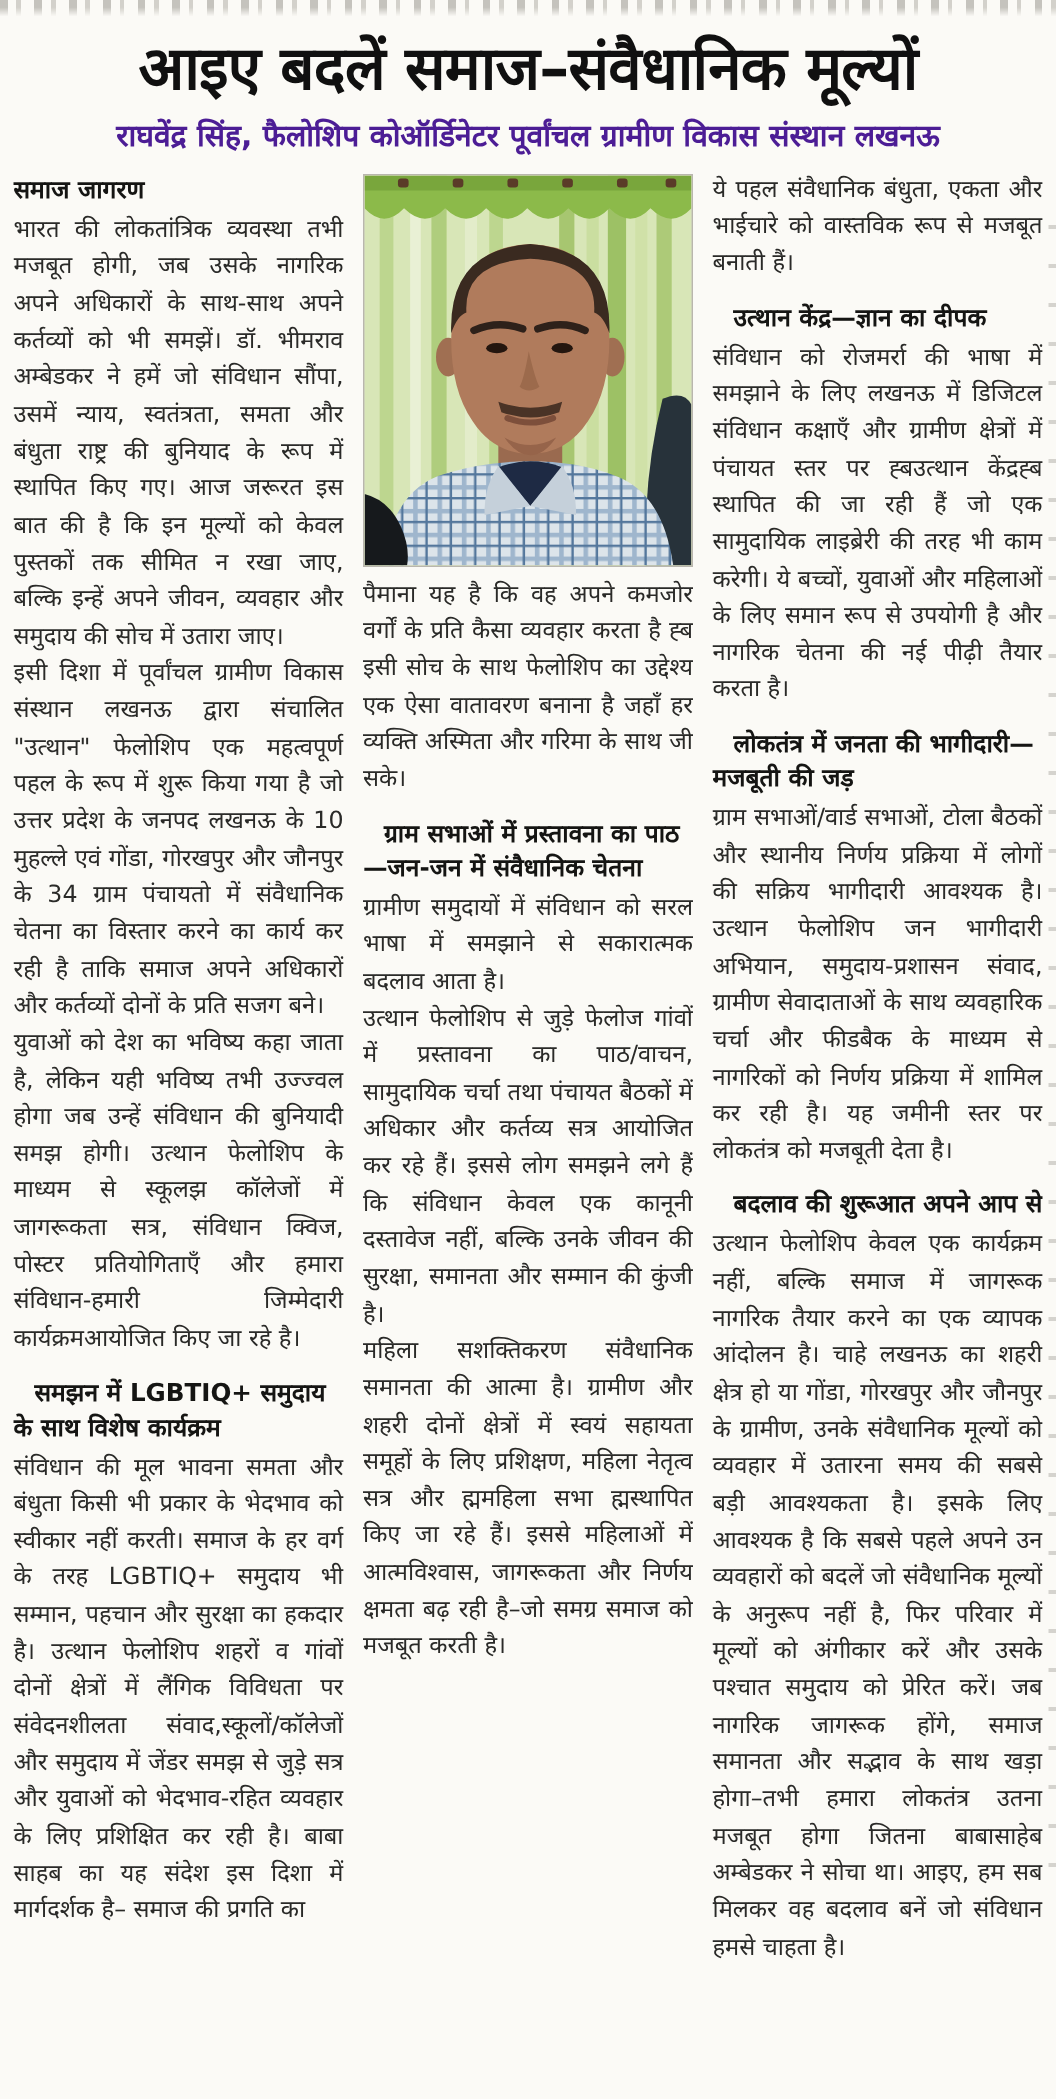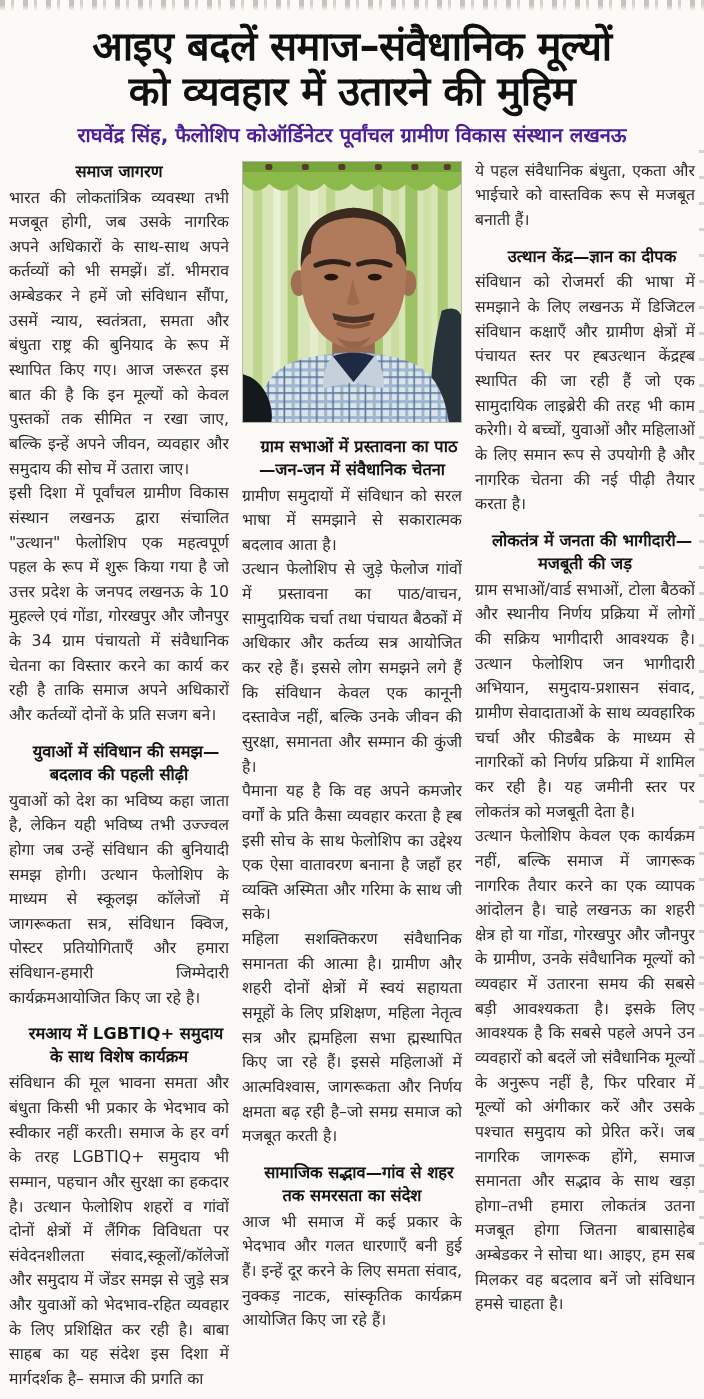--- a/index.html
+++ b/index.html
@@ -34,21 +34,21 @@
     margin-top:10px;font-weight:700;font-size:20px;color:#4c1d95;line-height:1.15;
   }
   .body-cols{
     display:flex;gap:13px;padding:12px 9px 0 9px;height:1254px;overflow:hidden;
   }
   .col{flex:1 1 0;min-width:0;overflow:hidden;font-size:15.8px;line-height:1.56;text-align:justify;}
   .section{margin:0;}
   .section + .section{margin-top:0;}
   h3.sec-head{
     font-size:16.4px;line-height:1.4;font-weight:700;color:#151513;
-    text-align:center;text-indent:14px;margin:13px 0 2px;
+    text-align:left;text-indent:14px;margin:13px 0 2px;
   }
   h3.sec-head.center{text-indent:0;margin-top:2px;}
   .col p{margin:0 0 0 0;}
   .col p + p{margin-top:0;}
   .photo-frame{
     width:100%;height:262px;border:1px solid #b9b6ae;background:#dfe8c2;
     margin:2px 0 6px;overflow:hidden;
   }
   .photo-frame svg{display:block;width:100%;height:100%;}
 </style>
@@ -56,39 +56,37 @@
 <body>
 
 <div class="page">
 
   <div class="top-strip"></div>
   <div class="edge-strip"></div>
 
   <header class="masthead">
     <div class="headline">
       <div>आइए बदलें समाज–संवैधानिक मूल्यों</div>
-      <div>को व्यवहार में उतारने की मुहिम</div>
     </div>
     <div class="byline">राघवेंद्र सिंह, फैलोशिप कोऑर्डिनेटर पूर्वांचल ग्रामीण विकास संस्थान लखनऊ</div>
   </header>
 
   <div class="body-cols">
 
     <div class="col">
       <section class="section">
         <h3 class="sec-head center">समाज जागरण</h3>
         <p>भारत की लोकतांत्रिक व्यवस्था तभी मजबूत होगी, जब उसके नागरिक अपने अधिकारों के साथ-साथ अपने कर्तव्यों को भी समझें। डॉ. भीमराव अम्बेडकर ने हमें जो संविधान सौंपा, उसमें न्याय, स्वतंत्रता, समता और बंधुता राष्ट्र की बुनियाद के रूप में स्थापित किए गए। आज जरूरत इस बात की है कि इन मूल्यों को केवल पुस्तकों तक सीमित न रखा जाए, बल्कि इन्हें अपने जीवन, व्यवहार और समुदाय की सोच में उतारा जाए।</p>
         <p>इसी दिशा में पूर्वांचल ग्रामीण विकास संस्थान लखनऊ द्वारा संचालित "उत्थान" फेलोशिप एक महत्वपूर्ण पहल के रूप में शुरू किया गया है जो उत्तर प्रदेश के जनपद लखनऊ के 10 मुहल्ले एवं गोंडा, गोरखपुर और जौनपुर के 34 ग्राम पंचायतो में संवैधानिक चेतना का विस्तार करने का कार्य कर रही है ताकि समाज अपने अधिकारों और कर्तव्यों दोनों के प्रति सजग बने।</p>
       </section>
       <section class="section">
-        <h3 class="sec-head">युवाओं में संविधान की समझ— बदलाव की पहली सीढ़ी</h3>
         <p>युवाओं को देश का भविष्य कहा जाता है, लेकिन यही भविष्य तभी उज्ज्वल होगा जब उन्हें संविधान की बुनियादी समझ होगी। उत्थान फेलोशिप के माध्यम से स्कूलझ कॉलेजों में जागरूकता सत्र, संविधान क्विज, पोस्टर प्रतियोगिताएँ और हमारा संविधान-हमारी जिम्मेदारी कार्यक्रमआयोजित किए जा रहे है।</p>
       </section>
       <section class="section">
-        <h3 class="sec-head">रमआय में LGBTIQ+ समुदाय के साथ विशेष कार्यक्रम</h3>
+        <h3 class="sec-head">समझन में LGBTIQ+ समुदाय के साथ विशेष कार्यक्रम</h3>
         <p>संविधान की मूल भावना समता और बंधुता किसी भी प्रकार के भेदभाव को स्वीकार नहीं करती। समाज के हर वर्ग के तरह LGBTIQ+ समुदाय भी सम्मान, पहचान और सुरक्षा का हकदार है। उत्थान फेलोशिप शहरों व गांवों दोनों क्षेत्रों में लैंगिक विविधता पर संवेदनशीलता संवाद,स्कूलों/कॉलेजों और समुदाय में जेंडर समझ से जुड़े सत्र और युवाओं को भेदभाव-रहित व्यवहार के लिए प्रशिक्षित कर रही है। बाबा साहब का यह संदेश इस दिशा में मार्गदर्शक है– समाज की प्रगति का</p>
       </section>
     </div>
 
     <div class="col">
       <div class="photo-frame">
 
         <svg viewBox="0 0 215 262" preserveAspectRatio="none">
           <defs>
             <pattern id="plaid" width="16" height="16" patternUnits="userSpaceOnUse">
@@ -152,47 +150,44 @@
 
           <path d="M88,152 q21,8 42,0 l-2,7 q-19,7 -38,0 Z" fill="#4a3326"></path>
           <path d="M94,163 q15,6 30,0" stroke="#7d4f3b" stroke-width="4" fill="none" stroke-linecap="round"></path>
 
           <path d="M92,176 q17,10 34,0 q-8,12 -17,12 q-9,0 -17,-12 Z" fill="#96644a"></path>
 
           <path d="M0,214 q16,4 24,22 q6,14 4,26 h-28 Z" fill="#16191c"></path>
         </svg>
       </div>
       <section class="section">
+        <p>पैमाना यह है कि वह अपने कमजोर वर्गों के प्रति कैसा व्यवहार करता है ह्ब इसी सोच के साथ फेलोशिप का उद्देश्य एक ऐसा वातावरण बनाना है जहाँ हर व्यक्ति अस्मिता और गरिमा के साथ जी सके।</p>
+      </section>
+      <section class="section">
         <h3 class="sec-head">ग्राम सभाओं में प्रस्तावना का पाठ—जन-जन में संवैधानिक चेतना</h3>
         <p>ग्रामीण समुदायों में संविधान को सरल भाषा में समझाने से सकारात्मक बदलाव आता है।</p>
         <p>उत्थान फेलोशिप से जुड़े फेलोज गांवों में प्रस्तावना का पाठ/वाचन, सामुदायिक चर्चा तथा पंचायत बैठकों में अधिकार और कर्तव्य सत्र आयोजित कर रहे हैं। इससे लोग समझने लगे हैं कि संविधान केवल एक कानूनी दस्तावेज नहीं, बल्कि उनके जीवन की सुरक्षा, समानता और सम्मान की कुंजी है।</p>
       </section>
       <section class="section">
-        <p>पैमाना यह है कि वह अपने कमजोर वर्गों के प्रति कैसा व्यवहार करता है ह्ब इसी सोच के साथ फेलोशिप का उद्देश्य एक ऐसा वातावरण बनाना है जहाँ हर व्यक्ति अस्मिता और गरिमा के साथ जी सके।</p>
-      </section>
-      <section class="section">
         <p>महिला सशक्तिकरण संवैधानिक समानता की आत्मा है। ग्रामीण और शहरी दोनों क्षेत्रों में स्वयं सहायता समूहों के लिए प्रशिक्षण, महिला नेतृत्व सत्र और ह्ममहिला सभा ह्मस्थापित किए जा रहे हैं। इससे महिलाओं में आत्मविश्वास, जागरूकता और निर्णय क्षमता बढ़ रही है–जो समग्र समाज को मजबूत करती है।</p>
-      </section>
-      <section class="section">
-        <h3 class="sec-head">सामाजिक सद्भाव—गांव से शहर तक समरसता का संदेश</h3>
-        <p>आज भी समाज में कई प्रकार के भेदभाव और गलत धारणाएँ बनी हुई हैं। इन्हें दूर करने के लिए समता संवाद, नुक्कड़ नाटक, सांस्कृतिक कार्यक्रम आयोजित किए जा रहे हैं।</p>
       </section>
     </div>
 
     <div class="col">
       <section class="section">
         <p>ये पहल संवैधानिक बंधुता, एकता और भाईचारे को वास्तविक रूप से मजबूत बनाती हैं।</p>
       </section>
       <section class="section">
         <h3 class="sec-head">उत्थान केंद्र—ज्ञान का दीपक</h3>
         <p>संविधान को रोजमर्रा की भाषा में समझाने के लिए लखनऊ में डिजिटल संविधान कक्षाएँ और ग्रामीण क्षेत्रों में पंचायत स्तर पर ह्बउत्थान केंद्रह्ब स्थापित की जा रही हैं जो एक सामुदायिक लाइब्रेरी की तरह भी काम करेगी। ये बच्चों, युवाओं और महिलाओं के लिए समान रूप से उपयोगी है और नागरिक चेतना की नई पीढ़ी तैयार करता है।</p>
       </section>
       <section class="section">
         <h3 class="sec-head">लोकतंत्र में जनता की भागीदारी—मजबूती की जड़</h3>
         <p>ग्राम सभाओं/वार्ड सभाओं, टोला बैठकों और स्थानीय निर्णय प्रक्रिया में लोगों की सक्रिय भागीदारी आवश्यक है। उत्थान फेलोशिप जन भागीदारी अभियान, समुदाय-प्रशासन संवाद, ग्रामीण सेवादाताओं के साथ व्यवहारिक चर्चा और फीडबैक के माध्यम से नागरिकों को निर्णय प्रक्रिया में शामिल कर रही है। यह जमीनी स्तर पर लोकतंत्र को मजबूती देता है।</p>
       </section>
       <section class="section">
+        <h3 class="sec-head">बदलाव की शुरूआत अपने आप से</h3>
         <p>उत्थान फेलोशिप केवल एक कार्यक्रम नहीं, बल्कि समाज में जागरूक नागरिक तैयार करने का एक व्यापक आंदोलन है। चाहे लखनऊ का शहरी क्षेत्र हो या गोंडा, गोरखपुर और जौनपुर के ग्रामीण, उनके संवैधानिक मूल्यों को व्यवहार में उतारना समय की सबसे बड़ी आवश्यकता है। इसके लिए आवश्यक है कि सबसे पहले अपने उन व्यवहारों को बदलें जो संवैधानिक मूल्यों के अनुरूप नहीं है, फिर परिवार में मूल्यों को अंगीकार करें और उसके पश्चात समुदाय को प्रेरित करें। जब नागरिक जागरूक होंगे, समाज समानता और सद्भाव के साथ खड़ा होगा–तभी हमारा लोकतंत्र उतना मजबूत होगा जितना बाबासाहेब अम्बेडकर ने सोचा था। आइए, हम सब मिलकर वह बदलाव बनें जो संविधान हमसे चाहता है।</p>
       </section>
     </div>
 
   </div>
 </div>
 
 </body></html>

